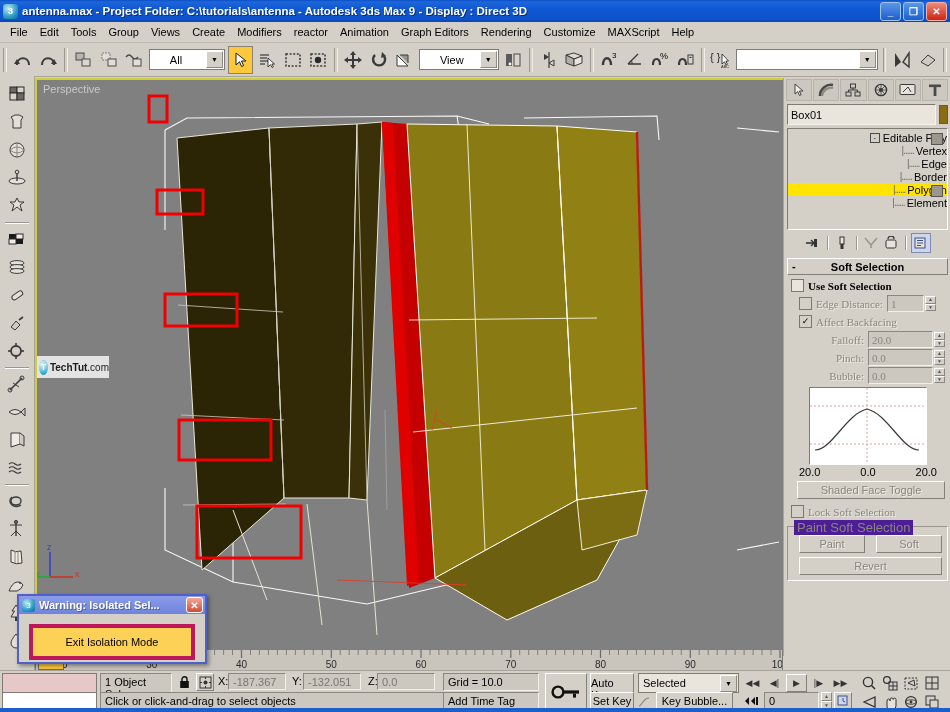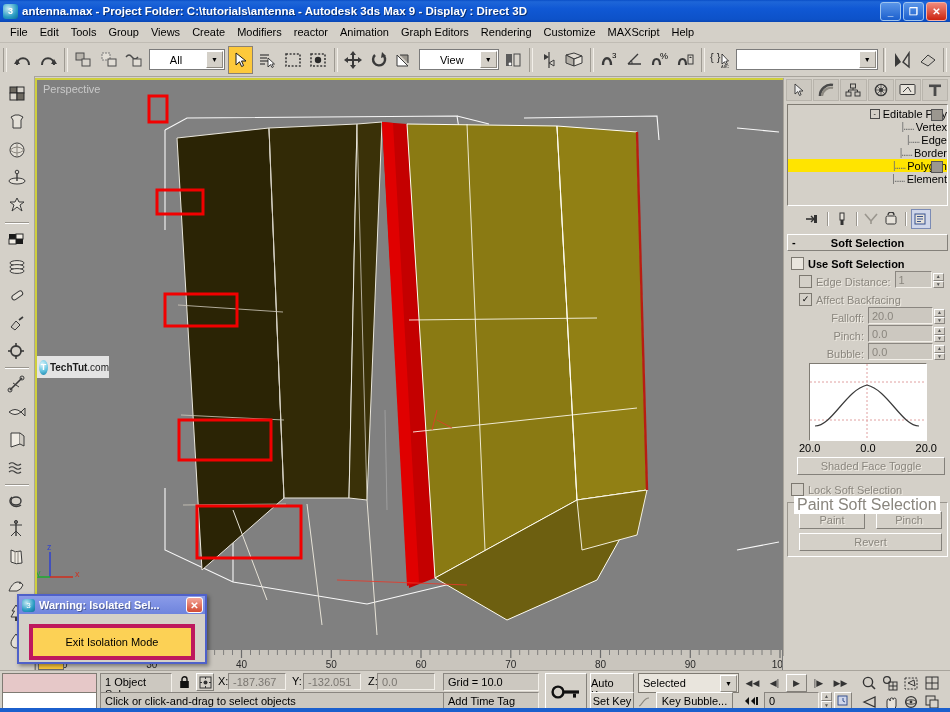--- a/index.html
+++ b/index.html
@@ -146,21 +146,21 @@
   .sti-sep{width:1px;height:14px;background:#9a968e;margin:0 3px;box-shadow:1px 0 0 #fff;}
 
   .rollup-hd{
     margin:4px 3px 0 3px;height:15px;background:#d4d0c8;
     border:1px solid #fff;border-right-color:#83807a;border-bottom-color:#83807a;
     display:flex;align-items:center;justify-content:center;position:relative;
     font-size:11px;font-weight:bold;
   }
   .rollup-hd .minus{position:absolute;left:4px;top:1px;font-weight:bold;}
   .rollup-body{margin:2px 6px 0 7px;}
-  .row{display:flex;align-items:flex-end;height:17px;margin-bottom:1px;}
+  .row{display:flex;align-items:center;height:17px;margin-bottom:1px;font-family:Liberation Serif, serif;}
   .chk{
     width:11px;height:11px;border:1px solid #7c7870;background:#e9e5dd;
     margin-right:4px;display:flex;align-items:center;justify-content:center;
     font-size:9px;line-height:9px;color:#000;
   }
   .chk.dis{background:#d4d0c8;}
   .lbl{font-size:11px;color:#000;}
   .lbl.dis{color:#8a867e;text-shadow:1px 1px 0 #f0ece4;}
   .lbl.b{font-weight:bold;}
   .spin-field{
@@ -187,22 +187,22 @@
     height:16px;background:#d4d0c8;border:1px solid #fff;
     border-right-color:#83807a;border-bottom-color:#83807a;
     display:flex;align-items:center;justify-content:center;
     font-size:11px;color:#8a867e;text-shadow:1px 1px 0 #f0ece4;margin-left:6px;
   }
   .grpbox{
     margin:2px 3px;border:1px solid #9a968e;border-right-color:#fff;border-bottom-color:#fff;
     padding:8px 5px 5px 5px;position:relative;
   }
   .grpbox .cap{
-    position:absolute;left:6px;top:-7px;background:#ffffff;padding:0 3px;
-    font-size:16px;color:#8a867e;
+    position:absolute;left:6px;top:-7px;background:#4c1d95;padding:0 3px;
+    font-size:13px;color:#8a867e;
   }
 
   
   .timeline{
     position:absolute;left:35px;top:650px;width:746px;height:20px;
     background:#c9c5bd;border:1px solid #7b7b7b;border-top:none;
   }
   .tl-track{position:absolute;left:0;top:0;width:746px;height:20px;}
   .tl-slider{
     position:absolute;left:2px;top:1px;width:24px;height:17px;
@@ -839,20 +839,24 @@
           </svg>
       </div>
       <div class="cp-tab">
         <svg width="14" height="14" viewBox="0 0 14 14">
             <rect x="1" y="1.5" width="12" height="2.6" fill="#4a4a4a"></rect>
             <rect x="5.6" y="4" width="2.8" height="9" fill="#4a4a4a"></rect>
           </svg>
       </div>
     </div>
 
+    <div class="cp-name">
+      <input value="Box01" style="">
+      <div class="cp-swatch"></div>
+    </div>
 
 
     <div class="cp-stack" id="cp-stack">
         <div class="st-row">
           <span class="st-box">-</span>
           <span>Editable Poly</span>
           <span class="st-chip"></span>
         </div>
         <div class="st-row">
           <span style="display:inline-block;width:6px"></span>
@@ -1001,21 +1005,21 @@
       <div class="row" style="margin-top:4px;">
         <span class="chk dis"></span>
         <span class="lbl dis">Lock Soft Selection</span>
       </div>
     </div>
 
     <div class="grpbox" style="margin-top:6px;">
       <span class="cap">Paint Soft Selection</span>
       <div style="display:flex;gap:5px;">
         <div class="wbtn" style="flex:1">Paint</div>
-        <div class="wbtn" style="flex:1">Pinch</div>
+        <div class="wbtn" style="flex:1">Soft</div>
       </div>
       <div class="wbtn" style="margin-top:4px">Revert</div>
     </div>
   </div>
 
   <div class="bottom">
     <div class="mini-listener"></div>
     <div class="mini-listener2"></div>
 
     <div class="sunk" style="position:absolute;left:100px;top:2px;width:72px;height:30px;">1 Object Sele</div>

